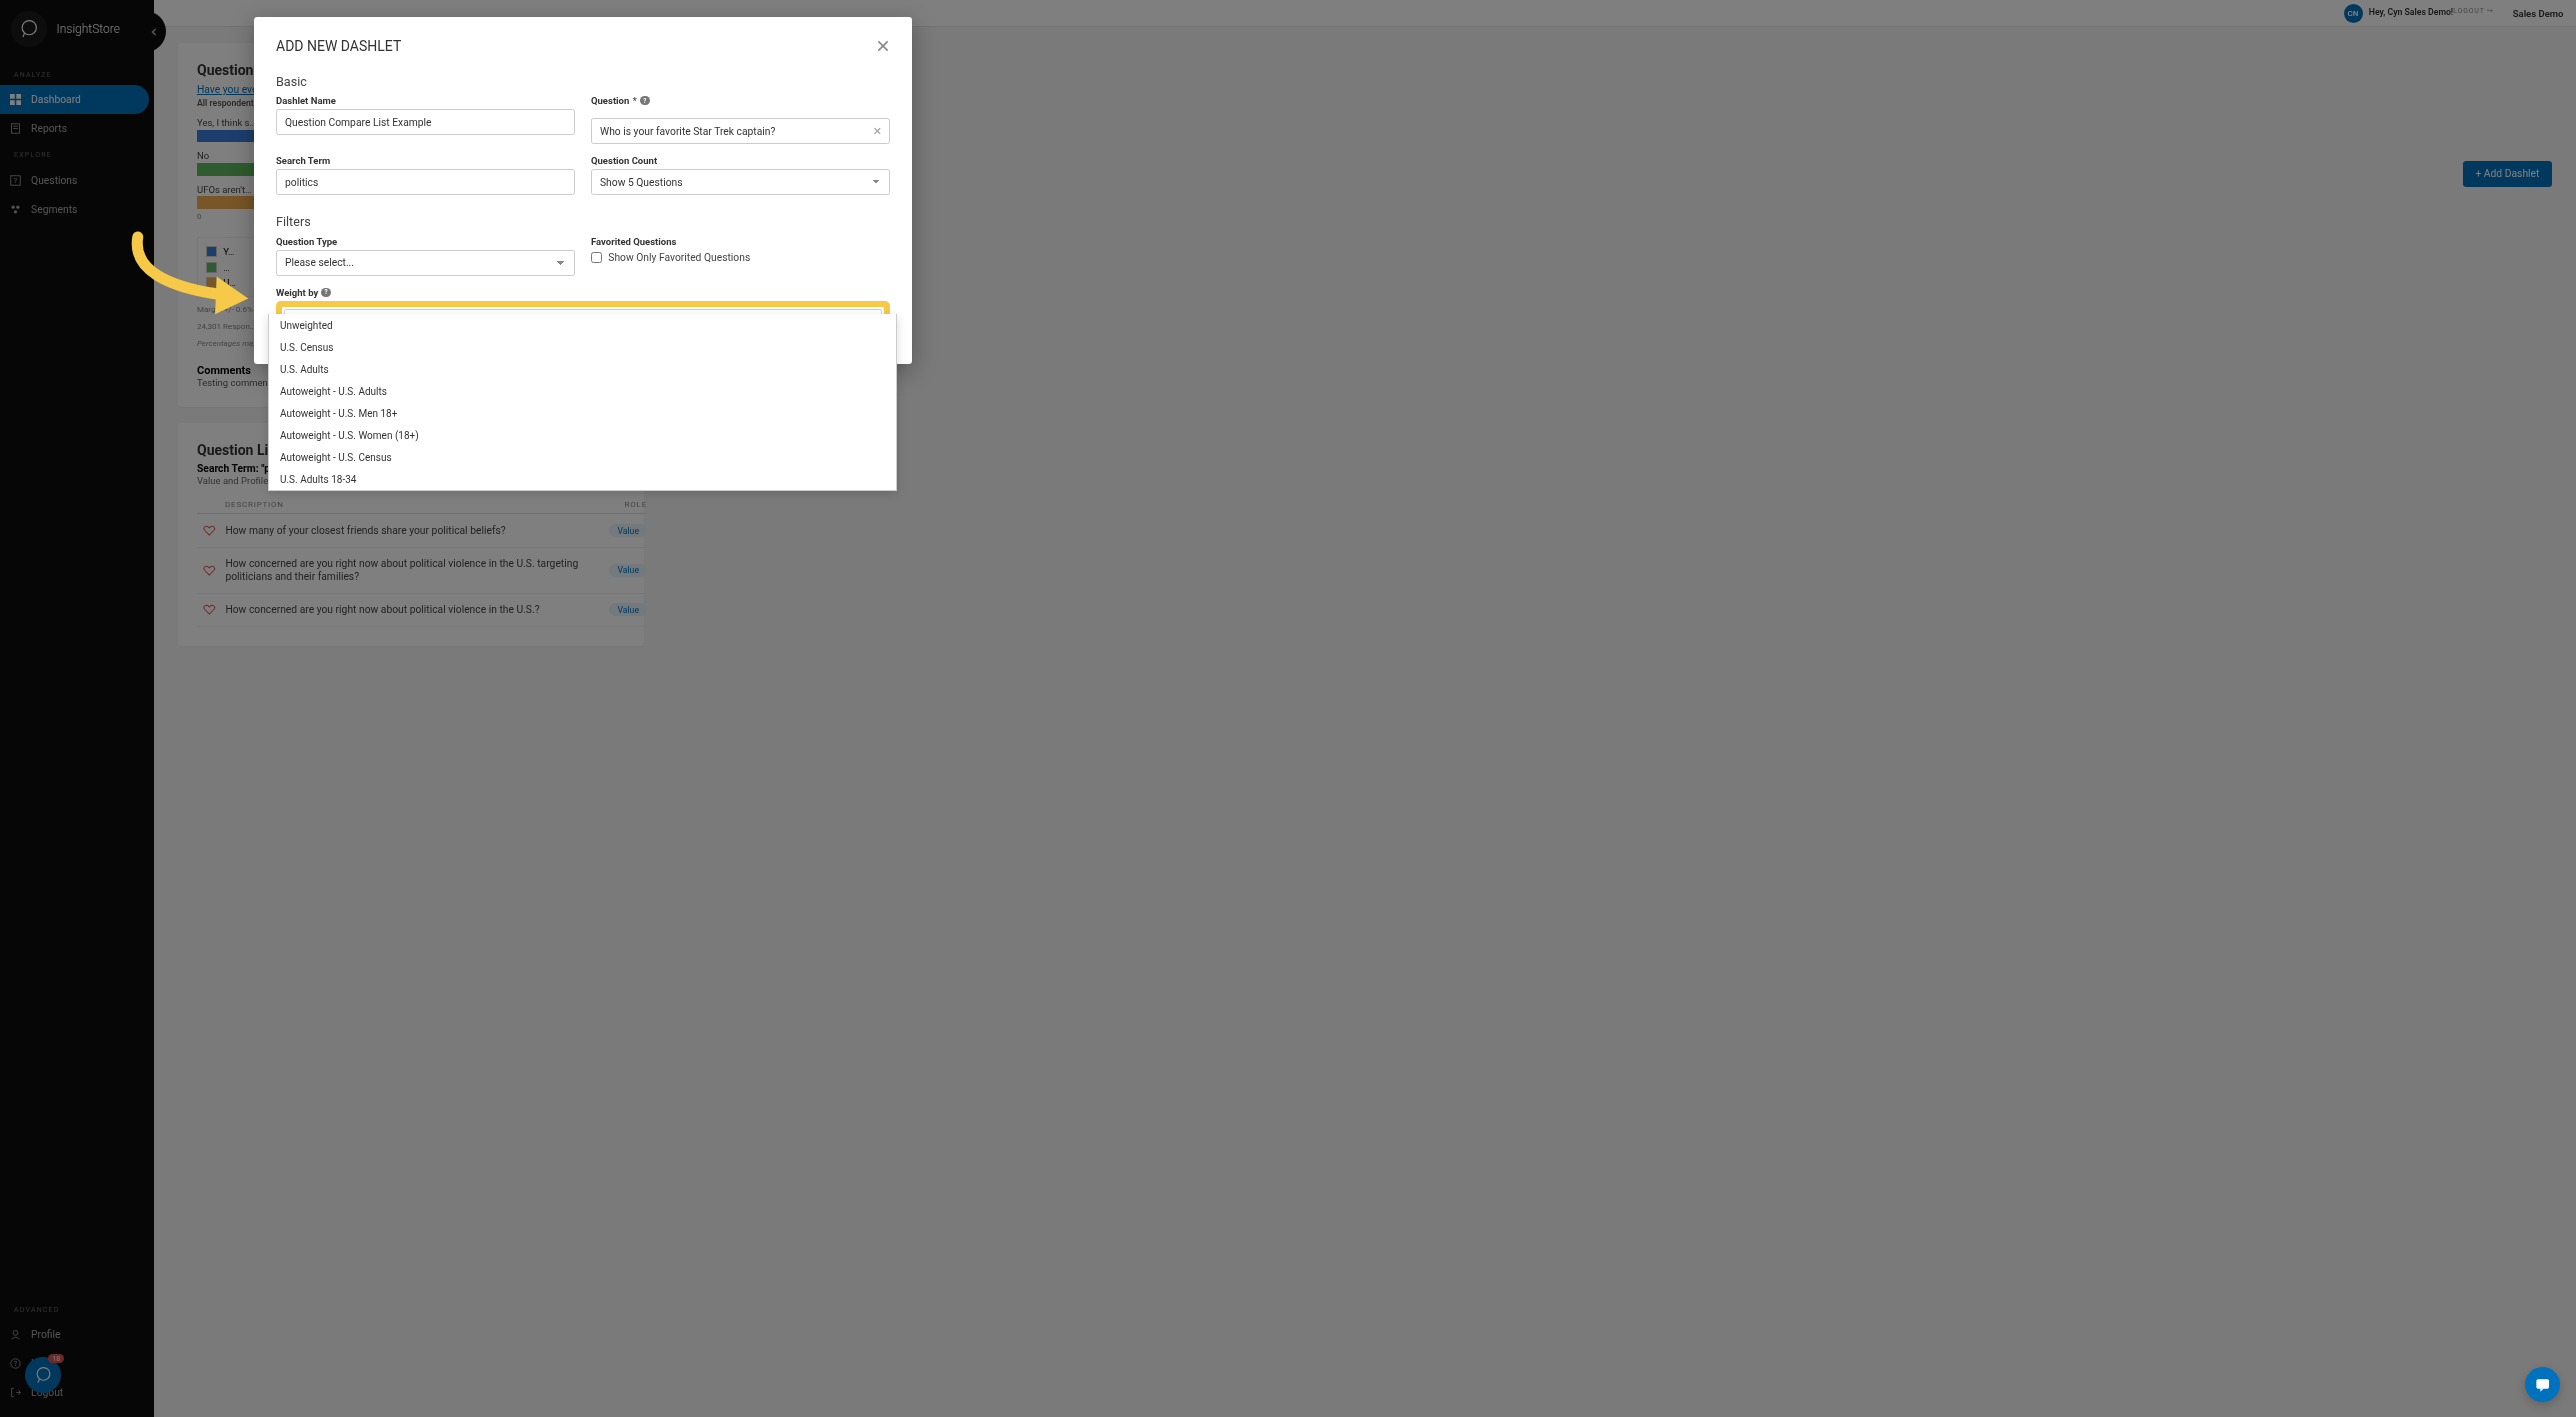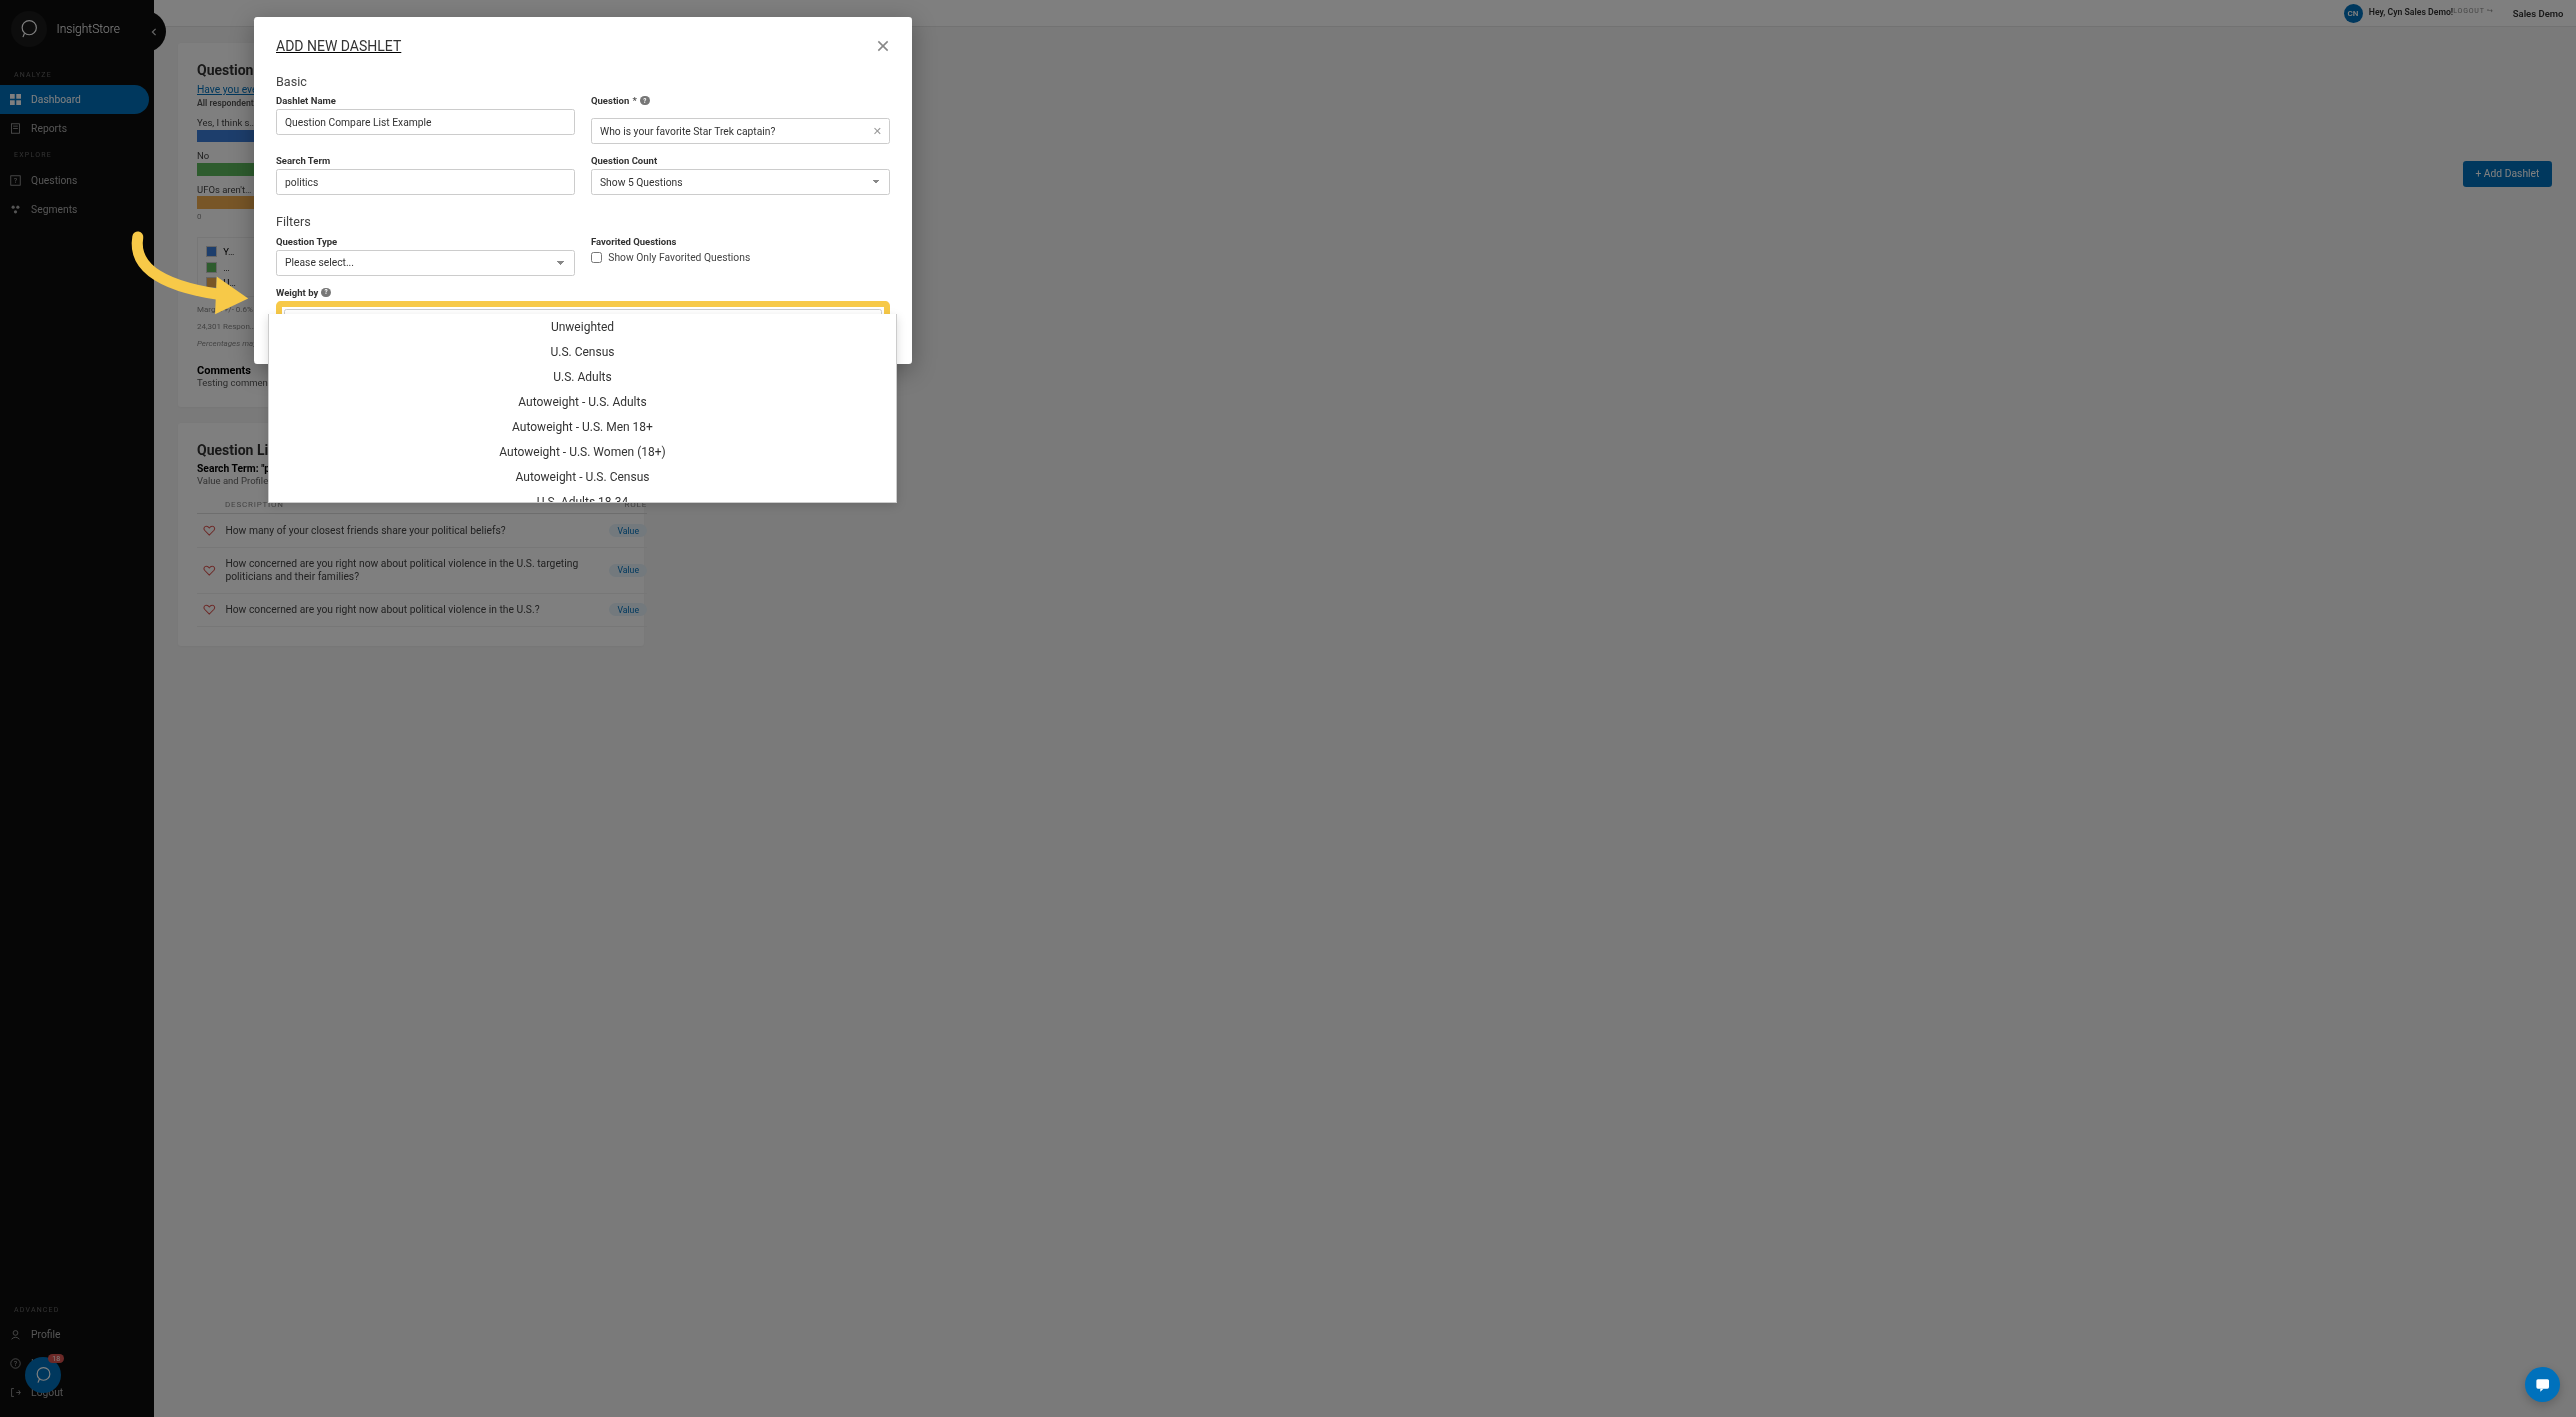--- a/index.html
+++ b/index.html
@@ -58,21 +58,21 @@
   .table-header { display: flex; justify-content: space-between; border-bottom: 1.6px solid #ddd; padding: 4.7px 0; font-size: 8px; letter-spacing: 0.8px; color: #888; }
   .table-row { display: flex; align-items: center; border-bottom: 0.8px solid #eee; padding: 9.5px 0; font-size: 10.3px; }
   .heart { width: 12.6px; height: 12.6px; margin: 0 9.5px 0 6.3px; }
   .table-row .desc { flex: 1; color: #444; }
   .badge-value { background: #e6f2fa; color: #0071bc; padding: 1.6px 8px; border-radius: 8px; font-size: 8.7px; }
   .table-row-narrow { width: 450px; }
   
   
   .overlay { position: absolute; inset: 0; background: rgba(0,0,0,0.5); z-index: 10; }
   .modal { position: absolute; left: 254px; top: 17.4px; width: 658px; background: #fff; border-radius: 3.2px; z-index: 11; box-shadow: 0 6.3px 24px rgba(0,0,0,0.3); }
-  .modal-header { display: flex; justify-content: space-between; align-items: center; padding: 17.4px 22px 8px; text-decoration: underline; }
+  .modal-header { display: flex; justify-content: space-between; align-items: center; padding: 17.4px 22px 8px; }
   .modal-title { font-size: 14px; font-weight: 400; color: #333; }
   .modal-close { font-size: 19px; color: #888; cursor: pointer; background: none; border: none; }
   .modal-body { padding: 0 22px 22px; }
   .section-head { font-size: 12.6px; color: #444; margin: 8px 0 6.3px; }
   .form-grid { display: grid; grid-template-columns: 1fr 1fr; gap: 11px 16px; }
   .form-field-full { grid-column: 1 / -1; }
   .field-label { font-size: 9.5px; font-weight: 700; color: #333; margin-bottom: 3.2px; display: flex; align-items: center; gap: 3.2px; }
   .field-label .req { color: #555; }
   .field-label .info { width: 9.5px; height: 9.5px; border-radius: 50%; background: #777; color: #fff; font-size: 6.3px; display: inline-flex; align-items: center; justify-content: center; }
   .input, .select { width: 100%; padding: 5.5px 8px; border: 0.8px solid #ccc; border-radius: 2.4px; font-size: 10.3px; color: #333; background: #fff; }
@@ -81,21 +81,21 @@
   .input-clear .clear-x { position: absolute; right: 8px; top: 50%; transform: translateY(-50%); color: #999; cursor: pointer; font-size: 11px; }
   .checkbox-row { display: flex; align-items: center; gap: 6.3px; font-size: 10.3px; color: #444; margin-top: 4.7px; }
   .checkbox-row input { width: 11px; height: 11px; }
   
   
   .highlighted-field { position: relative; }
   .highlight-border { border: 6.3px solid #f7c948; border-radius: 4.7px; padding: 1.6px; }
   .dd-input { width: 100%; padding: 5.5px 8px; border: 0.8px solid #ccc; border-radius: 2.4px; font-size: 10.3px; color: #888; background: #fff; position: relative; }
   .dd-caret { position: absolute; right: 16px; top: 50%; transform: translateY(-50%); pointer-events: none; font-size: 8px; color: #555; }
   .dropdown-list { position: absolute; left: 268px; top: 314px; width: 629px; background: #fff; border: 0.8px solid #ccc; border-top: none; z-index: 12; max-height: 189px; overflow-y: auto; box-shadow: 0 3.2px 9.5px rgba(0,0,0,0.15); }
-  .dropdown-list .opt { padding: 5.5px 11px; font-size: 12px; color: #333; cursor: pointer; text-align: center; }
+  .dropdown-list .opt { padding: 5.5px 11px; font-size: 10px; color: #333; cursor: pointer; }
   
   
   .arrow-annotation { position: absolute; left: 122px; top: 229px; width: 142px; height: 95px; z-index: 15; pointer-events: none; }
   
   
   .help-bubble { position: absolute; bottom: 16px; right: 16px; width: 35px; height: 35px; border-radius: 50%; background: #0071bc; display: flex; align-items: center; justify-content: center; color: #fff; box-shadow: 0 3.2px 9.5px rgba(0,0,0,0.2); cursor: pointer; z-index: 20; }
 </style>
 </head>
 <body>
 

